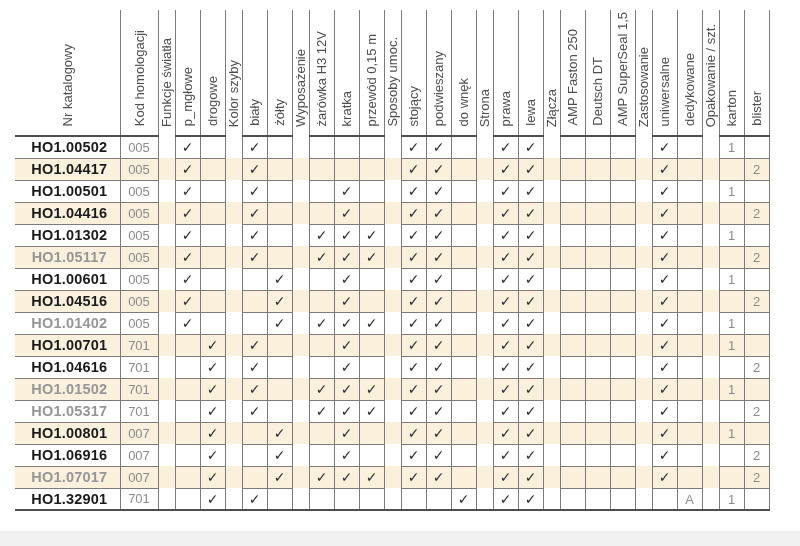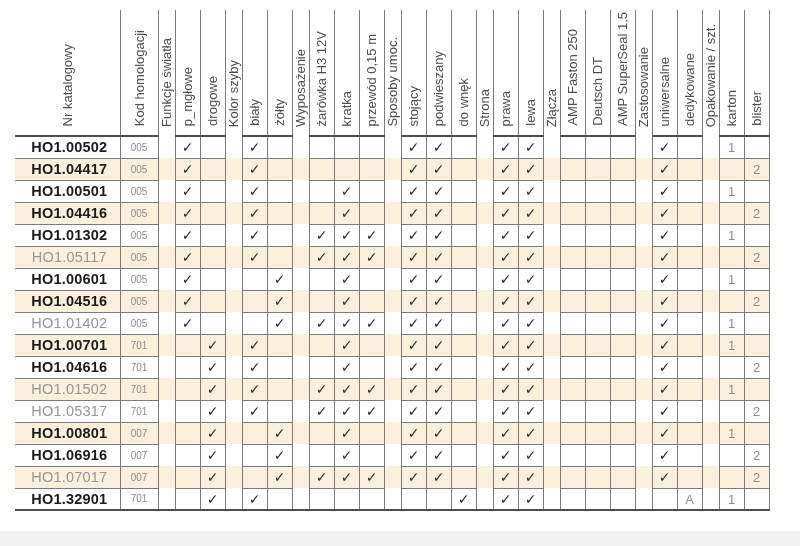--- a/index.html
+++ b/index.html
@@ -72,26 +72,26 @@
     border:1px solid var(--grid-line);
     border-left:none;
     text-align:center;
     padding-left:4px;
     font-size:14.5px;
     font-weight:700;
     color:var(--row-text-bold);
     letter-spacing:.2px;
   }
   tbody tr.muted td.c-row-label{
-    font-weight:400;
+    font-weight:700;
     color:var(--row-text-muted);
     margin-left:12px;
   }
   tbody td.c-code{
-    font-size:10px;
+    font-size:13px;
     color:var(--value-text-muted);
   }
   tbody tr.alt td{background:var(--row-alt-background);}
   tbody td.c-group{border:none;background:var(--row-background);}
   tbody tr:last-child td{border-bottom:2px solid var(--strong-line);}
 
   .check{
     font-family:"DejaVu Sans",sans-serif;
     font-size:14px;
     color:var(--check-color);

